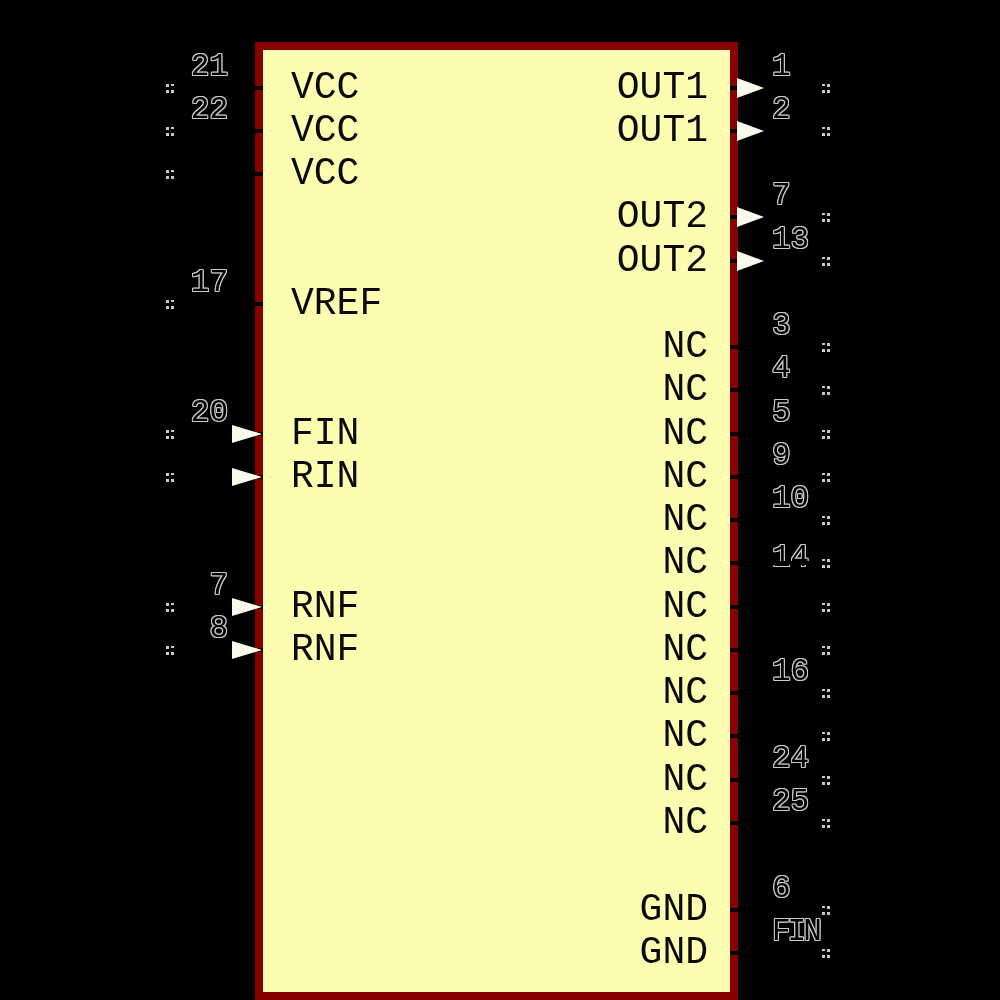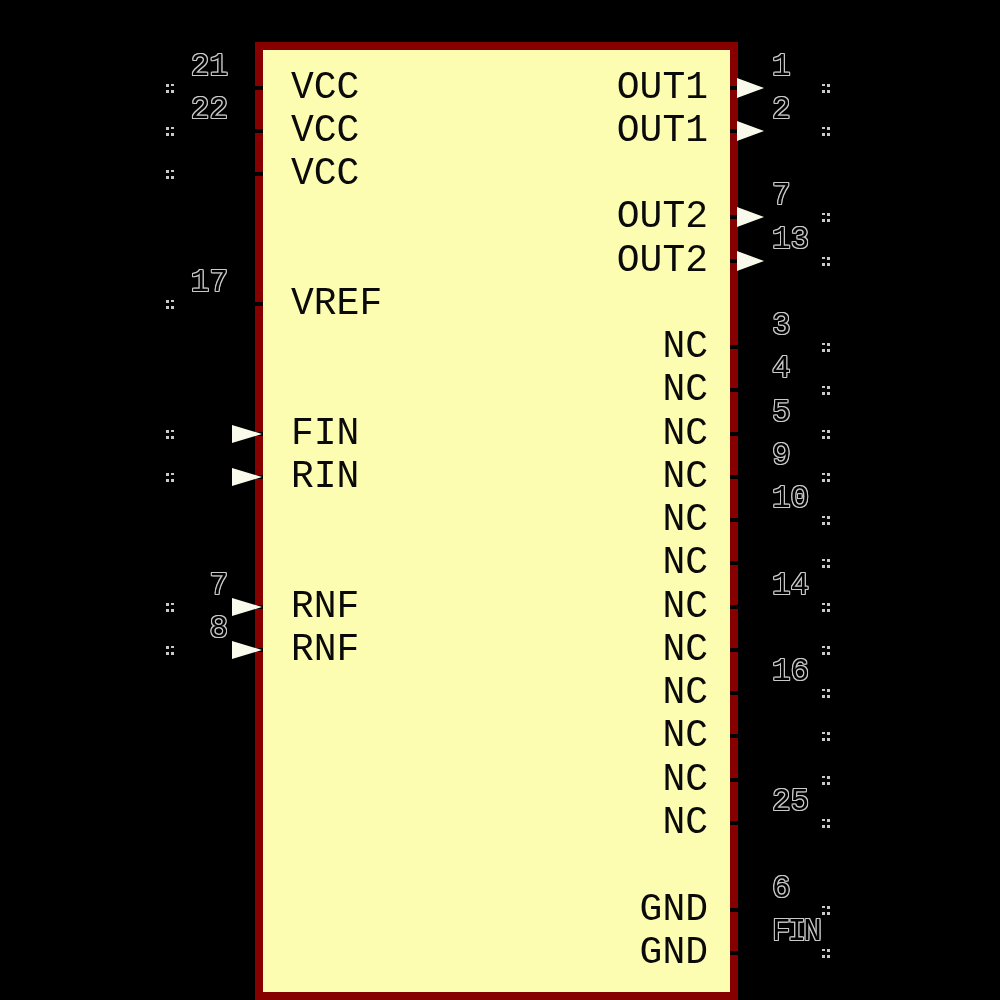--- a/index.html
+++ b/index.html
@@ -57,20 +57,21 @@
   <div class="wire l" style="top:172px"></div>
   <span class="mark" style="left:166px;top:170px"></span>
   <span class="name nml" style="top:154px">VCC</span>
 
   <div class="wire l" style="top:302px"></div>
   <span class="num nl" style="top:267px">17</span>
   <span class="mark" style="left:166px;top:300px"></span>
   <span class="name nml" style="top:284px">VREF</span>
 
   <div class="wire l" style="top:432px"></div>
+  <span class="num nl" style="top:397px">20</span>
   <span class="mark" style="left:166px;top:430px"></span>
   <span class="arr in" style="top:425px"></span>
   <span class="name nml" style="top:414px">FIN</span>
 
   <div class="wire l" style="top:475px"></div>
   <span class="mark" style="left:166px;top:473px"></span>
   <span class="arr in" style="top:468px"></span>
   <span class="name nml" style="top:457px">RIN</span>
 
   <div class="wire l" style="top:605px"></div>
@@ -132,38 +133,39 @@
   <div class="wire r" style="top:518px"></div>
   <span class="num nr" style="top:483px">10</span>
   <span class="mark" style="left:822px;top:516px"></span>
   <span class="name nmr" style="top:500px">NC</span>
 
   <div class="wire r" style="top:561px"></div>
   <span class="mark" style="left:822px;top:559px"></span>
   <span class="name nmr" style="top:543px">NC</span>
 
   <div class="wire r" style="top:605px"></div>
-  <span class="num nr" style="top:570px">14</span>
+  <span class="num nr" style="top:542px">14</span>
   <span class="mark" style="left:822px;top:603px"></span>
   <span class="name nmr" style="top:587px">NC</span>
 
   <div class="wire r" style="top:648px"></div>
   <span class="mark" style="left:822px;top:646px"></span>
   <span class="name nmr" style="top:630px">NC</span>
 
   <div class="wire r" style="top:691px"></div>
   <span class="num nr" style="top:656px">16</span>
   <span class="mark" style="left:822px;top:689px"></span>
   <span class="name nmr" style="top:673px">NC</span>
 
   <div class="wire r" style="top:734px"></div>
   <span class="mark" style="left:822px;top:732px"></span>
   <span class="name nmr" style="top:716px">NC</span>
 
   <div class="wire r" style="top:778px"></div>
+  <span class="num nr" style="top:743px">24</span>
   <span class="mark" style="left:822px;top:776px"></span>
   <span class="name nmr" style="top:760px">NC</span>
 
   <div class="wire r" style="top:821px"></div>
   <span class="num nr" style="top:786px">25</span>
   <span class="mark" style="left:822px;top:819px"></span>
   <span class="name nmr" style="top:803px">NC</span>
 
   <div class="wire r" style="top:908px"></div>
   <span class="num nr" style="top:873px">6</span>

